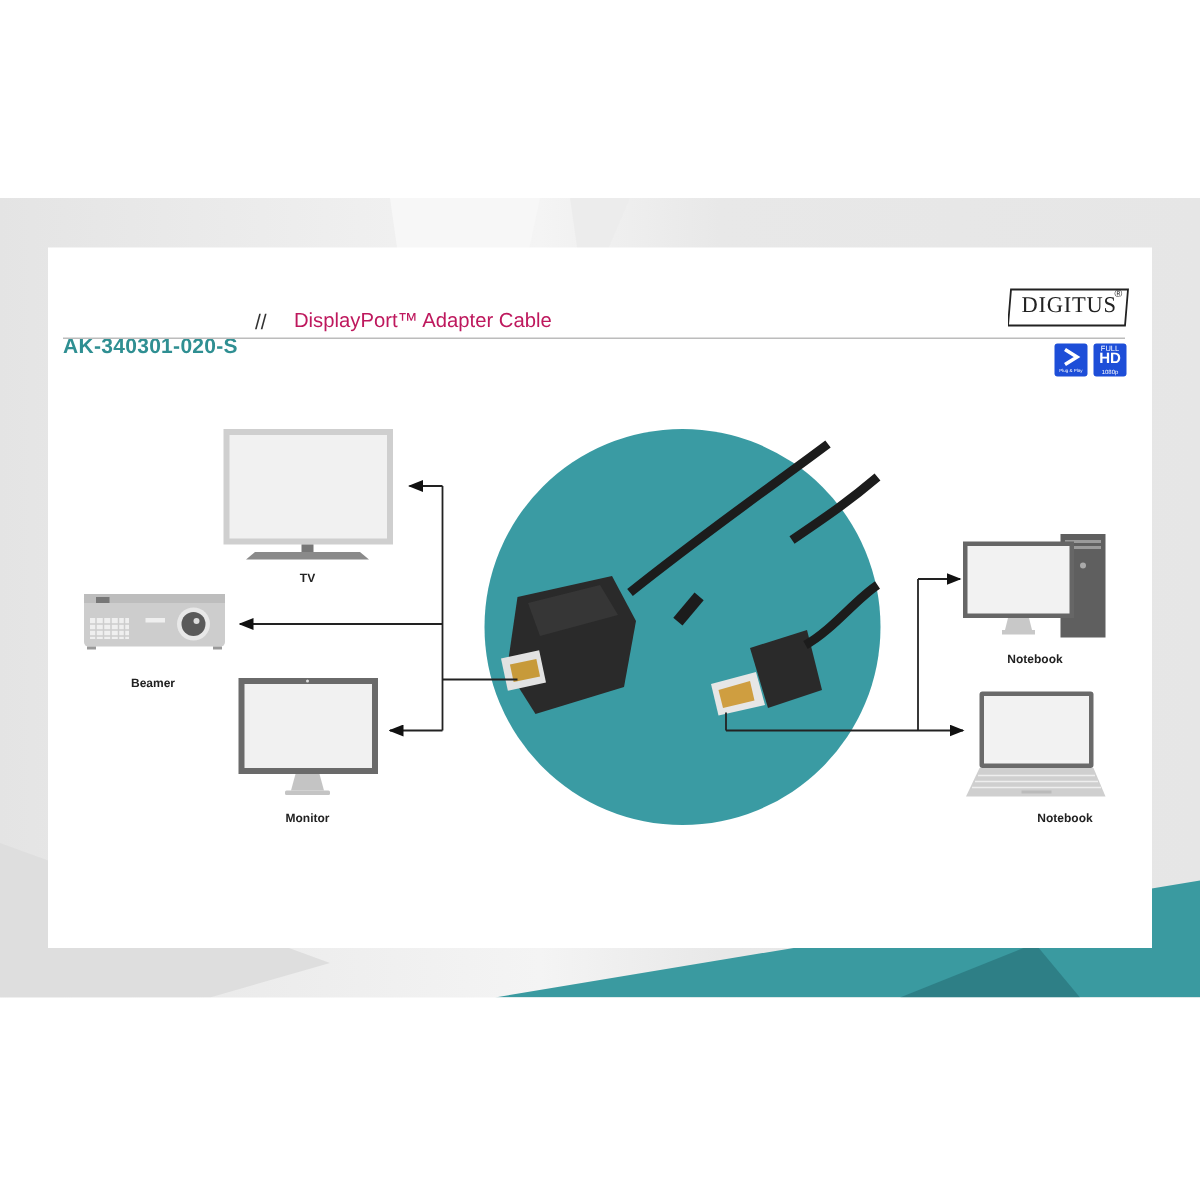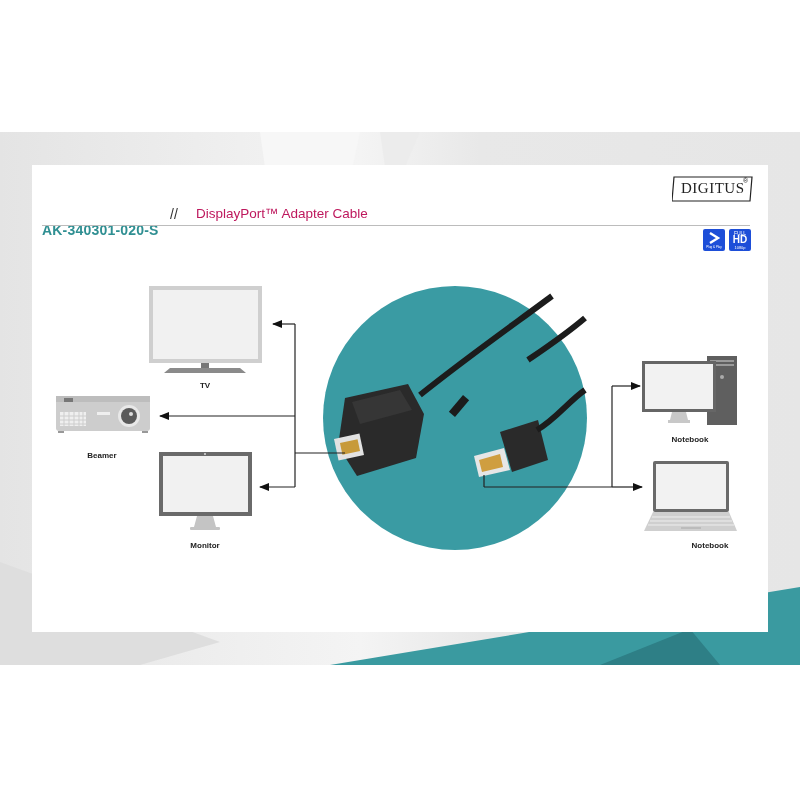--- a/index.html
+++ b/index.html
@@ -4,21 +4,21 @@
 <style>
   html,body{margin:0;padding:0;}
   body{width:800px;height:800px;background:#ffffff;position:relative;overflow:hidden;font-family:"Liberation Sans",sans-serif;}
   .band{position:absolute;left:0;top:132px;width:800px;height:533px;background:linear-gradient(90deg,#e4e4e4 0%,#efefef 30%,#f4f4f4 45%,#e8e8e8 60%,#e6e6e6 100%);overflow:hidden;}
   .card{position:absolute;left:32px;top:165px;width:736px;height:467px;background:#ffffff;}
   .title-row{position:absolute;left:42px;top:206px;width:708px;height:18px;}
   .sku{position:absolute;left:0;top:16px;font-size:14px;font-weight:bold;color:#2f8f92;letter-spacing:0.2px;}
   .sep{position:absolute;left:128px;top:0;font-size:14px;color:#333;}
   .prod{position:absolute;left:154px;top:0;font-size:13.5px;color:#be185d;}
   .rule{position:absolute;left:42px;top:225px;width:708px;height:1px;background:#bcbcbc;}
-  .logo{position:absolute;left:672px;top:176px;width:82px;height:26px;text-decoration:underline;}
+  .logo{position:absolute;left:672px;top:192px;width:82px;height:26px;text-decoration:underline;}
   .badge{position:absolute;top:229px;width:22px;height:22px;background:#1d4ed8;border-radius:2px;color:#fff;text-align:center;}
   .lbl{position:absolute;font-size:8px;font-weight:bold;color:#222;transform:translateX(-50%);white-space:nowrap;}
   svg{position:absolute;left:0;top:0;}
 </style>
 </head>
 <body>
 
 <div class="band">
   <svg width="800" height="533">
     <polygon points="260,0 360,0 345,70 270,70" fill="#f7f7f7"></polygon>

